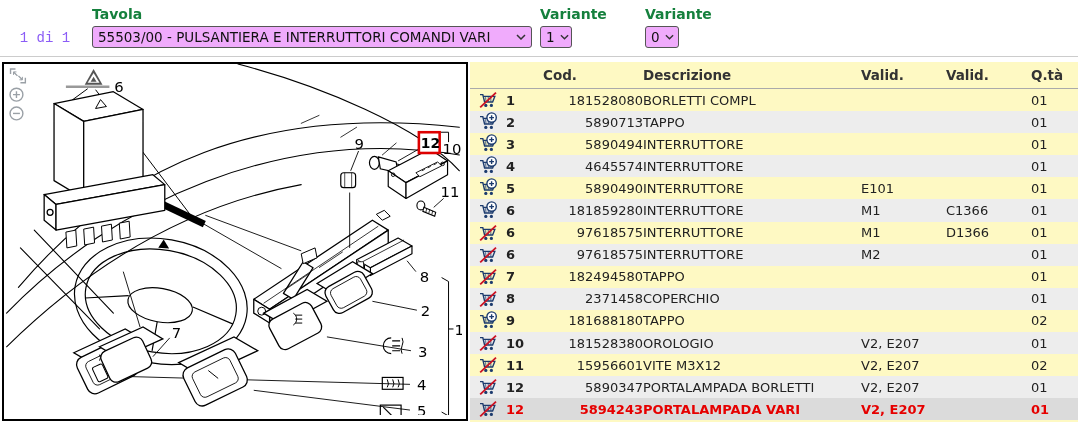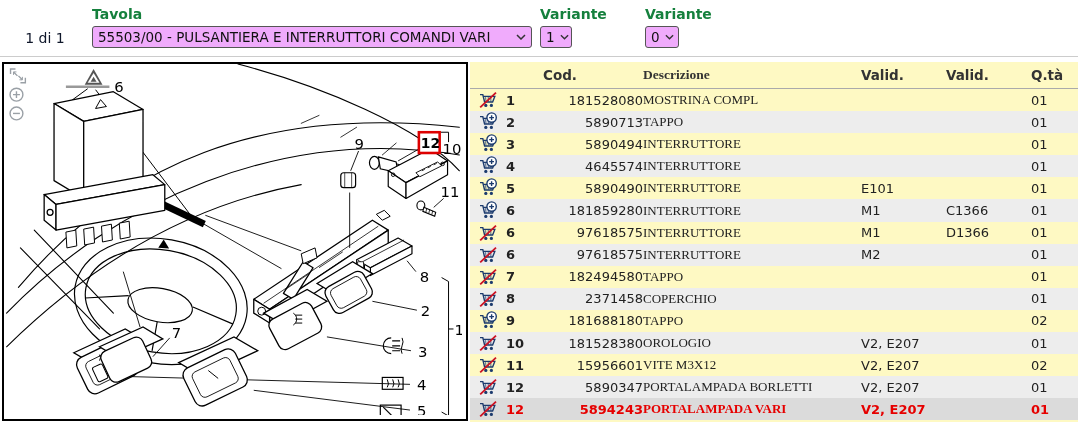--- a/index.html
+++ b/index.html
@@ -3,21 +3,21 @@
 <meta charset="utf-8">
 <style>
   html,body{margin:0;padding:0;background:#fff;}
   .app{position:relative;width:1078px;height:422px;background:#fff;overflow:hidden;
        font-family:"DejaVu Sans","Liberation Sans",sans-serif;color:#222;}
   
   .toolbar{position:absolute;left:0;top:0;width:1078px;height:56px;background:#fff;
            border-bottom:1px solid #ccc;}
   .tb-label{position:absolute;top:6px;font-size:14px;font-weight:bold;color:#15803d;}
   .page-indicator{position:absolute;left:12px;top:30px;width:66px;text-align:center;
-                  font-size:14px;color:#0f172a;}
+                  font-size:14px;color:#8b5cf6;font-family:Liberation Mono, monospace;}
   .select{position:absolute;top:26px;height:22px;border:1px solid #555;border-radius:3px;
           background:#f0abfc;display:flex;align-items:center;justify-content:space-between;
           padding:0 5px;font-size:13.5px;color:#111;box-sizing:border-box;cursor:default;
           white-space:nowrap;overflow:hidden;}
   .select .chev{flex:0 0 auto;margin-left:5px;display:flex;align-items:center;}
   
   .diagram-panel{position:absolute;left:2px;top:62px;width:462px;height:355px;
                  border:2px solid #000;background:#fff;}
   svg text{font-family:"DejaVu Sans","Liberation Sans",sans-serif;font-size:15px;fill:#000;}
   
@@ -25,21 +25,21 @@
   table.parts{border-collapse:collapse;table-layout:fixed;width:608px;font-size:13px;color:#222;}
   table.parts th{height:26px;font-size:13.5px;font-weight:bold;color:#333;text-align:left;
                  border-bottom:1px solid #aaa;padding:0;}
   table.parts td{height:22.1px;padding:0;overflow:hidden;white-space:nowrap;}
   col.c-icon{width:36px;} col.c-ref{width:37px;} col.c-cod{width:100px;}
   col.c-descr{width:218px;} col.c-valid{width:85px;} col.c-modif{width:85px;} col.c-qta{width:47px;}
   td.c-icon{text-align:center;} td.c-icon span{display:inline-block;width:20px;height:20px;vertical-align:middle;}
   td.c-ref{font-weight:bold;padding-left:9px;}
   th.h-cod{padding-left:2px;}
   td.c-cod{text-align:right;padding-right:8px;}
-  th.h-descr,td.c-descr{padding-left:11px;font-family:Liberation Serif, serif;}
+  th.h-descr,td.c-descr{padding-left:11px;}
   th.h-valid,td.c-valid{padding-left:11px;}
   th.h-modif,td.c-modif{padding-left:11px;}
   th.h-qta,td.c-qta{padding-left:11px;}
   tr.alt td{background:#ededed;}
   tr.highlight td{background:#dbdbdb;color:#e60000;font-weight:bold;}
 </style>
 </head>
 <body>
 
 <div class="app">
@@ -300,21 +300,21 @@
           <tr class="">
             <td class="c-icon"><span><svg width="20" height="20" viewBox="0 0 20 20">
                   <path d="M2 4.6 H4.8 L6.6 12 H14.6 L16.8 6.4 H5.4" fill="none" stroke="#1c3b6e" stroke-width="1.4"></path>
                   <path d="M7.6 7.2 L8 11.6 M10.2 7 L10.4 11.6 M12.8 6.8 L12.9 11.6" stroke="#1c3b6e" stroke-width="0.8"></path>
                   <circle cx="7.8" cy="15.4" r="1.6" fill="#1c3b6e"></circle>
                   <circle cx="13.4" cy="15.4" r="1.6" fill="#1c3b6e"></circle>
                   <path d="M2.2 17.4 L18 2.6" stroke="#cc1122" stroke-width="1.8"></path>
                 </svg></span></td>
             <td class="c-ref">1</td>
             <td class="c-cod">181528080</td>
-            <td class="c-descr">MOSTRINA COMPL</td>
+            <td class="c-descr">BORLETTI COMPL</td>
             <td class="c-valid"></td>
             <td class="c-modif"></td>
             <td class="c-qta">01</td>
           </tr>
           <tr class="alt ">
             <td class="c-icon"><span><svg width="20" height="20" viewBox="0 0 20 20">
                   <path d="M2 4.6 H4.8 L6.6 12 H14.6 L16.8 6.4 H5.4" fill="none" stroke="#1c3b6e" stroke-width="1.4"></path>
                   <path d="M7.6 7.2 L8 11.6 M10.2 7 L10.4 11.6 M12.8 6.8 L12.9 11.6" stroke="#1c3b6e" stroke-width="0.8"></path>
                   <circle cx="7.8" cy="15.4" r="1.6" fill="#1c3b6e"></circle>
                   <circle cx="13.4" cy="15.4" r="1.6" fill="#1c3b6e"></circle>

